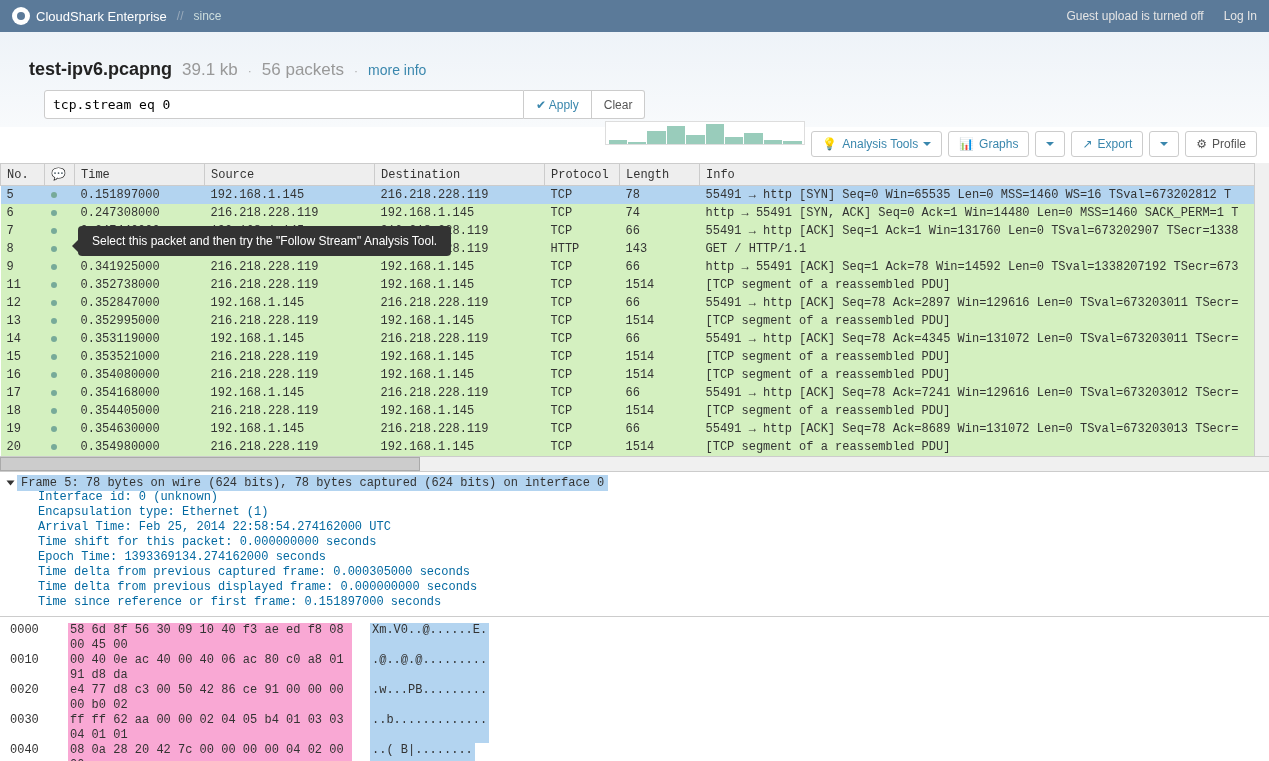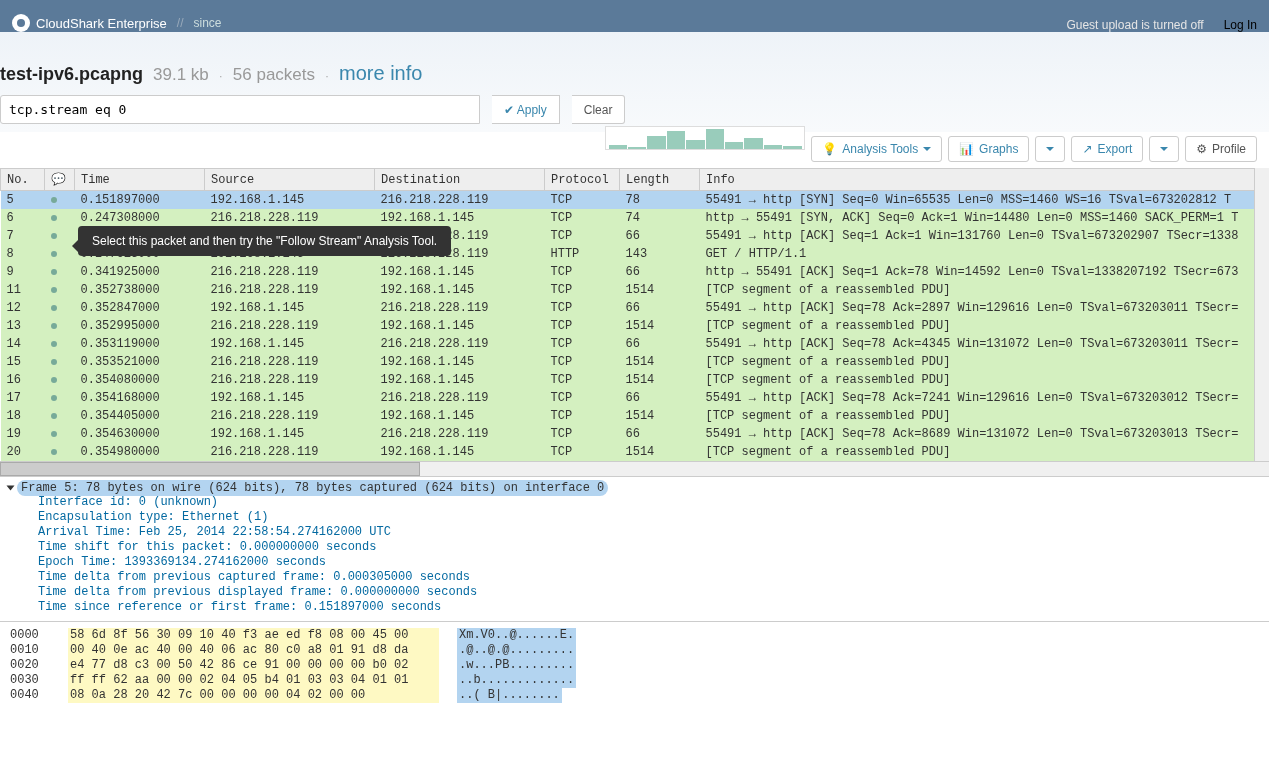--- a/index.html
+++ b/index.html
@@ -1,33 +1,33 @@
 <!DOCTYPE html>
 <html><head>
 <meta charset="utf-8">
 <style>
 * { margin: 0; padding: 0; box-sizing: border-box; }
 body { font-family: Arial, Helvetica, sans-serif; font-size: 12px; color: #333; }
-.topbar { background: #5b7a99; color: #fff; height: 32px; display: flex; align-items: flex-end; padding: 0 12px; justify-content: space-between; }
+.topbar { background: #5b7a99; color: #fff; height: 32px; display: flex; align-items: center; padding: 0 12px; justify-content: space-between; }
 .topbar-left { display: flex; align-items: center; gap: 6px; }
 .logo-icon { width: 18px; height: 18px; background: #fff; border-radius: 50%; position: relative; }
 .logo-icon::after { content: ''; position: absolute; width: 8px; height: 8px; background: #5b7a99; border-radius: 50%; top: 5px; left: 5px; }
 .brand { font-size: 13px; }
 .brand-sep { color: #9ab; padding: 0 4px; }
 .brand-sub { color: #cdd; }
 .topbar-right { display: flex; gap: 20px; align-items: center; }
 .upload-off { color: #e5e5e5; font-size: 12px; }
-.login-link { color: #000000; font-size: 12px; cursor: pointer; }
-.clouds { background: linear-gradient(#eef3f8, #f8fafc); padding: 10px 12px 0 0; }
+.login-link { color: #e5e5e5; font-size: 12px; cursor: pointer; }
+.clouds { background: linear-gradient(#eef3f8, #f8fafc); padding: 10px 12px 0 29px; }
 .file-header { display: flex; align-items: baseline; gap: 10px; padding-bottom: 10px; }
 .filename { font-size: 18px; font-weight: bold; color: #222; }
 .filesize, .packets { font-size: 17px; color: #999; }
 .dot { color: #aaa; }
-.more-info { color: #3a87ad; font-size: 20px; cursor: pointer; margin-top: 20px; }
-.filter-row { display: flex; gap: 12px; padding-bottom: 8px; }
+.more-info { color: #3a87ad; font-size: 14px; cursor: pointer; margin-top: 20px; }
+.filter-row { display: flex; gap: 0; padding-bottom: 8px; margin-left: 15px; }
 .filter-input { flex: 0 0 480px; padding: 6px 8px; border: 1px solid #ccc; border-radius: 3px 0 0 3px; font-family: Consolas, monospace; font-size: 13px; background: #fff; }
 .apply-btn, .clear-btn { padding: 6px 12px; border: 1px solid #ccc; background: #fff; cursor: pointer; font-size: 12px; border-left: none; }
 .apply-btn { color: #3a87ad; }
 .clear-btn { border-radius: 0 3px 3px 0; color: #555; }
 .toolbar-row { display: flex; justify-content: flex-end; gap: 6px; padding: 4px 12px 6px 12px; position: relative;}
 .tool-btn { padding: 5px 10px; border: 1px solid #ccc; background: #fff; border-radius: 3px; font-size: 12px; color: #3a87ad; cursor: pointer; display: inline-flex; align-items: center; gap: 5px; }
 .tool-btn.grey { color: #555; }
 .caret { border-left: 4px solid transparent; border-right: 4px solid transparent; border-top: 4px solid currentColor; display: inline-block; }
 .sparkline { position: absolute; left: 605px; top: -6px; width: 200px; height: 24px; border: 1px solid #ddd; background: #fff; display: flex; align-items: flex-end; padding: 0 2px; overflow: hidden; }
 .sparkline span { flex: 1; background: #9cb; margin: 0 0.5px; }
@@ -42,27 +42,27 @@
 .col-src { width: 170px; }
 .col-dst { width: 170px; margin-top: 28px; }
 .col-proto { width: 75px; }
 .col-len { width: 80px; }
 .dot-marker { width: 6px; height: 6px; background: #7a9; border-radius: 50%; display: inline-block; }
 .tooltip { position: absolute; left: 78px; top: 226px; background: #333; color: #fff; padding: 8px 14px; border-radius: 4px; font-size: 12px; max-width: 400px; z-index: 10; font-family: Arial, sans-serif; }
 .tooltip::before { content: ''; position: absolute; left: -6px; top: 14px; border-top: 6px solid transparent; border-bottom: 6px solid transparent; border-right: 6px solid #333; }
 .hscroll-bar { height: 16px; background: #f0f0f0; border-top: 1px solid #ccc; border-bottom: 1px solid #ccc; position: relative; }
 .hscroll-thumb { position: absolute; left: 0; width: 420px; height: 14px; background: #ccc; border: 1px solid #aaa; }
 .detail-pane { font-family: Consolas, 'Courier New', monospace; font-size: 12px; padding: 4px 8px; height: 145px; overflow-y: auto; border-bottom: 1px solid #ccc; position: relative;}
-.detail-header { background: #b3d4f0; padding: 1px 4px; border-radius: 8px; }
+.detail-header { background: #b3d4f0; padding: 1px 4px; }
 .detail-body { padding-left: 30px; line-height: 15px; color: #0369a1; }
 .triangle { display: inline-block; width: 0; height: 0; border-left: 5px solid #333; border-top: 4px solid transparent; border-bottom: 4px solid transparent; transform: rotate(90deg); margin-right: 4px; vertical-align: middle; }
 .hex-pane { font-family: Consolas, 'Courier New', monospace; font-size: 12px; padding: 6px 10px; line-height: 15px; }
 .hex-row { display: flex; gap: 18px; }
 .hex-offset { width: 40px; }
-.hex-bytes { width: 371px; background: #fef9c3; padding: 0 2px; }
+.hex-bytes { width: 284px; background: #f9a8d4; padding: 0 2px; }
 .hex-ascii { background: #b3d4f0; padding: 0 2px;}
 .vscroll-ghost { position: absolute; right: 0; top: 0; width: 15px; height: 100%; background: #f0f0f0; border-left: 1px solid #ccc;}
 .table-wrapper { position: relative; }
 </style>
 </head>
 <body>
 
 <div class="topbar">
   <div class="topbar-left">
     <span class="logo-icon"></span>

